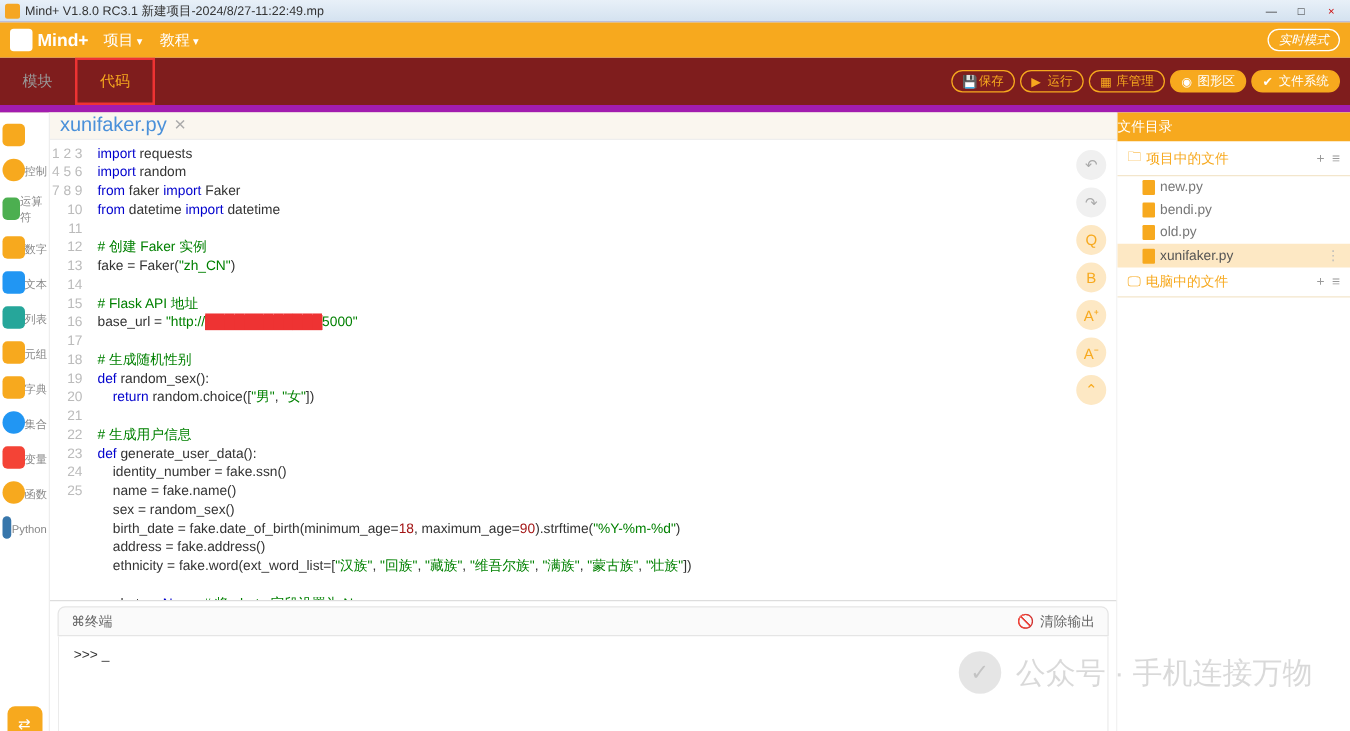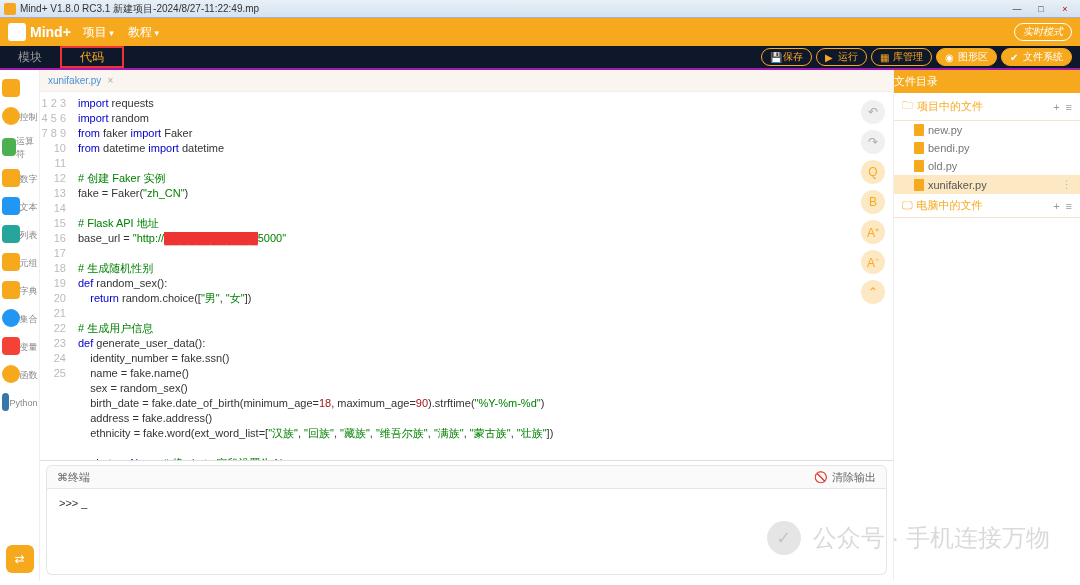--- a/index.html
+++ b/index.html
@@ -13,21 +13,21 @@
 .topbar { height: 28px; background: #f7a91e; display: flex; align-items: center; color: #fff; font-size: 12px; padding: 0 8px; position: relative; }
 .logo { font-weight: bold; font-size: 14px; margin-right: 12px; display: flex; align-items: center; }
 .logo-ic { width: 18px; height: 18px; background: #fff; border-radius: 3px; margin-right: 4px; display: inline-block; }
 .menuitem { margin-right: 14px; cursor: pointer; }
 .menuitem::after { content: " ▾"; font-size: 9px; }
 .topbar .right { margin-left: auto; display: flex; align-items: flex-end; gap: 8px; font-style: italic; }
 .rtbadge { border: 1px solid #fff; border-radius: 10px; padding: 1px 8px; font-size: 10px; }
 .community { position: absolute; right: 6px; top: -2px; font-size: 13px; font-weight: bold; color: #fff; border: 2px solid #e33; background: rgba(227,50,50,.2); padding: 2px 6px; }
 .community small { display: block; font-size: 8px; font-weight: normal; }
 
-.tabbar { height: 24px; background: #0f172a; border-bottom: 2px solid #a21caf; display: flex; align-items: stretch; font-size: 12px; }
+.tabbar { height: 44px; background: #7f1d1d; border-bottom: 6px solid #a21caf; display: flex; align-items: stretch; font-size: 12px; }
 .tab { padding: 0 18px; display: flex; align-items: center; color: #999; cursor: pointer; }
 .tab.active { color: #f7a91e; border: 2px solid #e33; }
 .tabbar .rightbtns { margin-left: auto; display: flex; align-items: center; gap: 4px; padding-right: 8px; }
 .pillbtn { border: 1px solid #f7a91e; color: #f7a91e; border-radius: 10px; padding: 1px 8px; font-size: 10px; display: inline-flex; align-items: center; gap: 3px; cursor: pointer; }
 .pillbtn.fill { background: #f7a91e; color: #fff; }
 .pillbtn .ic { width: 10px; height: 10px; display: inline-block; }
 
 .main { display: flex; height: 511px; }
 .sidebar { width: 40px; background: #fff; border-right: 1px solid #eee; display: flex; flex-direction: column; align-items: center; padding-top: 6px; gap: 2px; }
 .sbitem { width: 36px; display: flex; flex-direction: row; align-items: center; font-size: 9px; color: #888; cursor: pointer; padding: 3px 0; }
@@ -35,21 +35,21 @@
 .sb-search { background: #f7a91e; border-radius: 50%; }
 .sb-orange { background: #f7a91e; }
 .sb-green { background: #4caf50; border-radius: 50%; }
 .sb-blue { background: #2196f3; }
 .sb-red { background: #f44336; border-radius: 50%; }
 .sb-teal { background: #26a69a; }
 .sb-py { background: #3776ab; }
 .switcher { margin-top: auto; margin-bottom: 8px; width: 28px; height: 28px; background: #f7a91e; border-radius: 6px; display: flex; align-items: center; justify-content: center; color: #fff; font-size: 12px; cursor: pointer; }
 
 .center { flex: 1; display: flex; flex-direction: column; background: #fff; border-right: 1px solid #eee; }
-.filetab { height: 22px; background: #faf6ef; border-bottom: 1px solid #eee; display: flex; align-items: center; font-size: 10px; }
+.filetab { height: 22px; background: #faf6ef; border-bottom: 1px solid #eee; display: flex; align-items: center; font-size: 16px; }
 .filetab .ft { padding: 0 8px; color: #4a90d9; cursor: pointer; }
 .filetab .ft .x { margin-left: 6px; color: #aaa; }
 
 .editor { flex: 1; display: flex; font-family: Consolas, monospace; font-size: 11px; overflow: hidden; position: relative; background: #fff; }
 .gutter { width: 32px; background: #fff; text-align: right; color: #bbb; padding: 4px 6px 0 0; line-height: 15px; }
 .code { flex: 1; padding: 4px 0 0 6px; line-height: 15px; white-space: pre; color: #333; }
 .kw { color: #0000cd; }
 .str { color: #008000; }
 .cmt { color: #008000; }
 .num { color: #a31515; }

